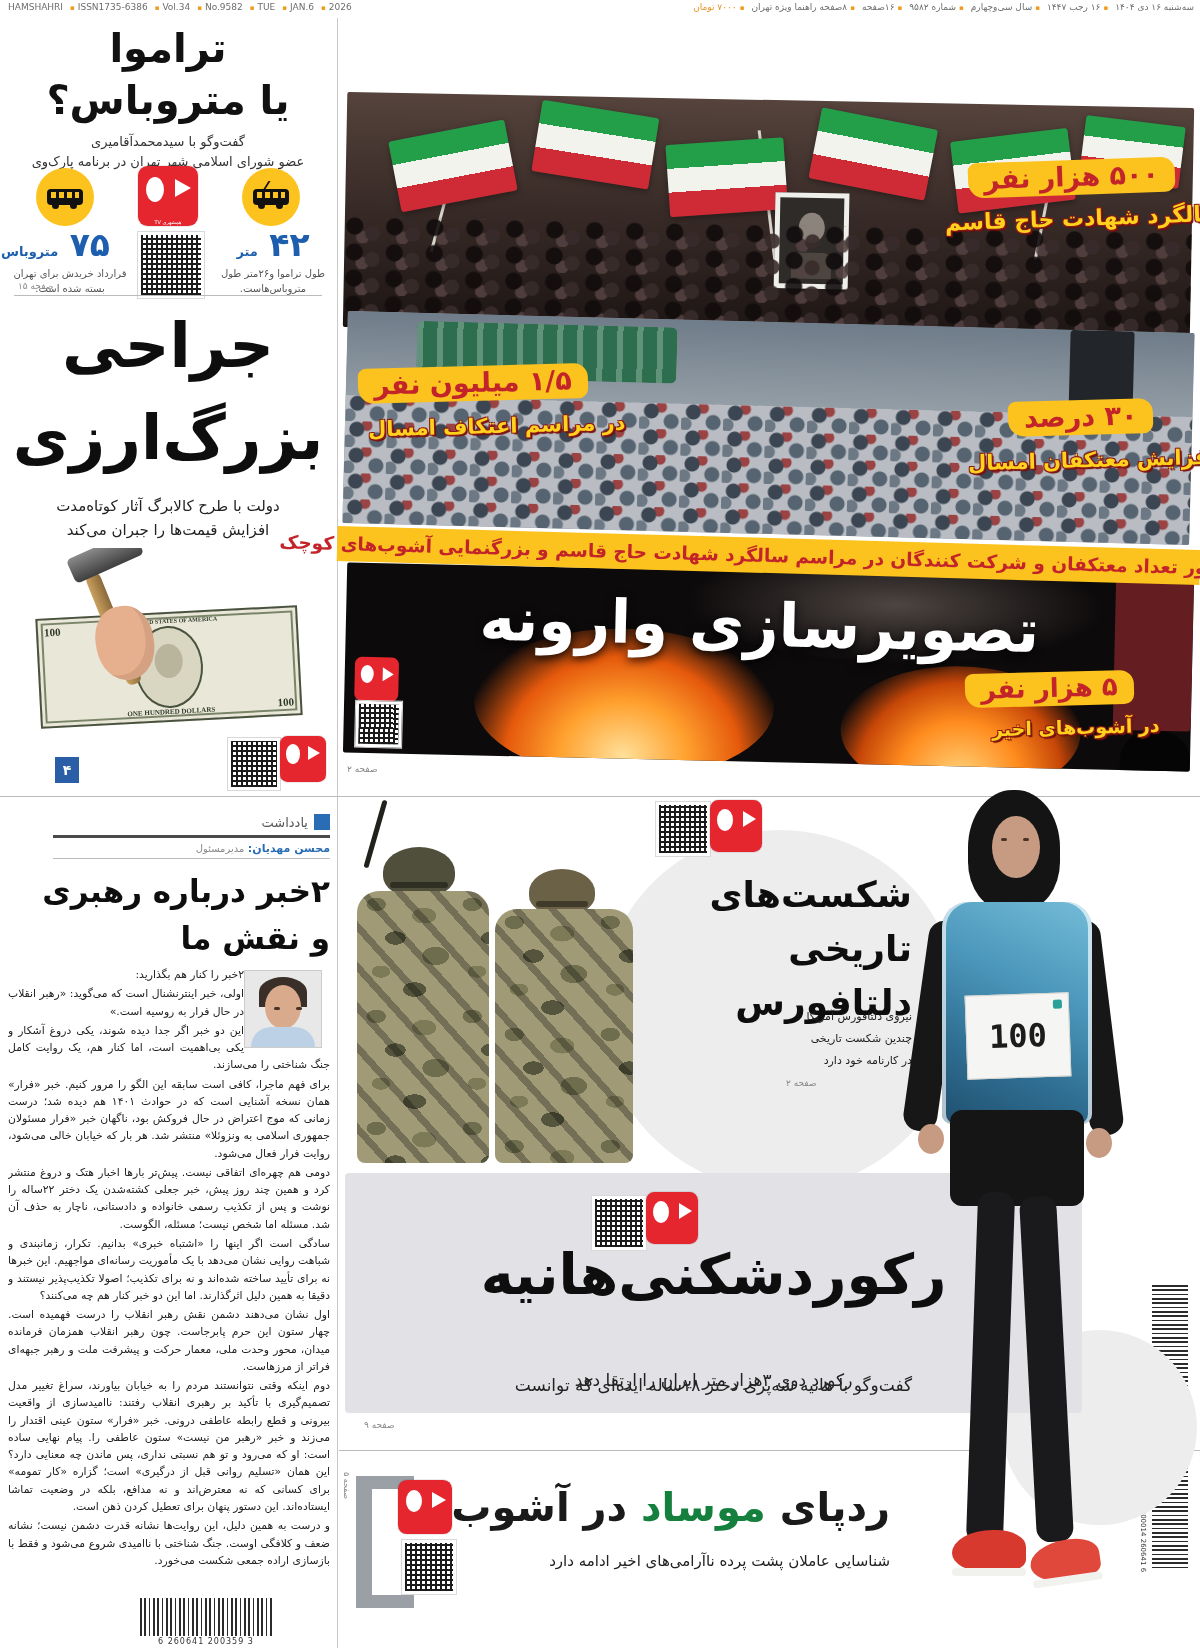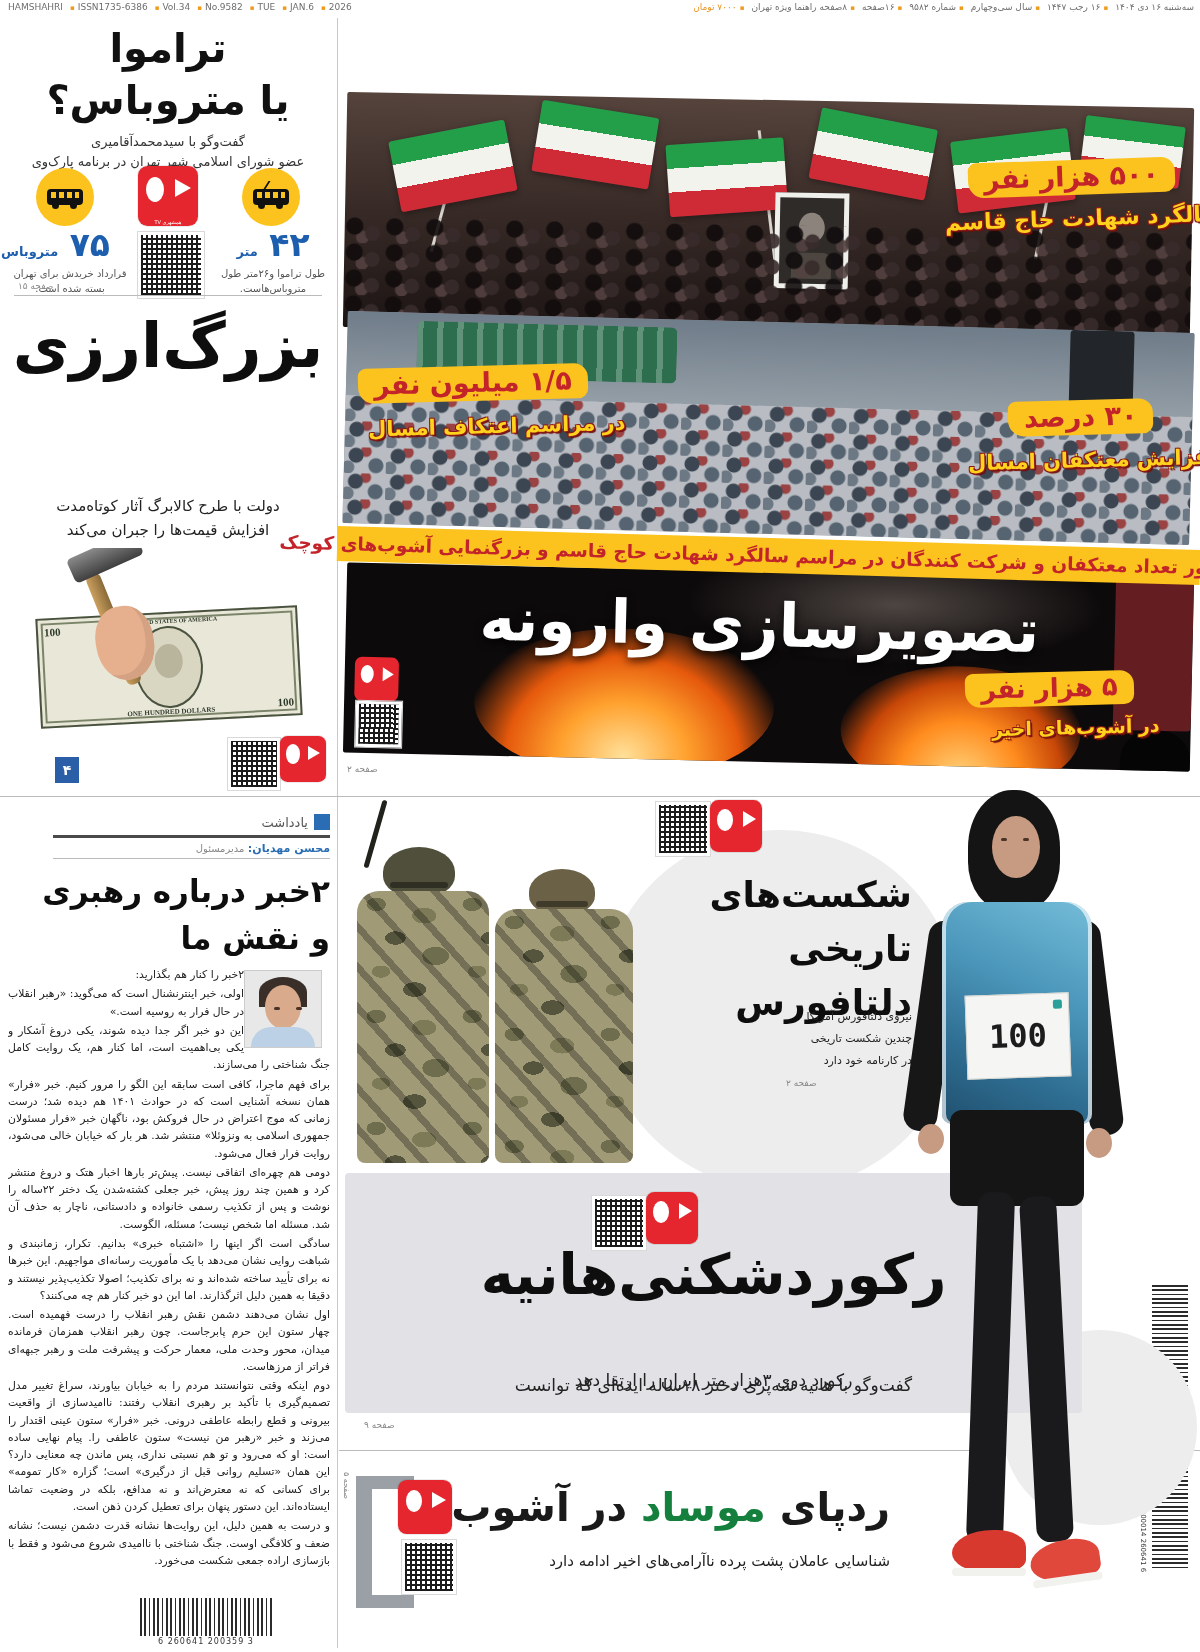--- a/index.html
+++ b/index.html
@@ -239,20 +239,21 @@
   <div class="abs stat-num" style="left:228px;top:228px;width:90px;text-align:center;">
     <span>۴۲</span>
     <span class="stat-unit">متر</span>
   </div>
   <div class="abs stat-cap" style="left:214px;top:266px;width:118px;">طول تراموا و۲۶متر طول متروباس‌هاست.</div>
 
   <div class="abs page-ref" style="left:18px;top:281px;">صفحه ۱۵</div>
   <div class="abs hline" style="left:14px;top:295px;width:308px;"></div>
 
   <div class="abs cur-title">
+    <div>جراحی</div>
     <div>بزرگ‌ارزی</div>
   </div>
   <div class="abs cur-sub">
     <div>دولت با طرح کالابرگ آثار کوتاه‌مدت</div>
     <div>افزایش قیمت‌ها را جبران می‌کند</div>
   </div>
 
   <div class="abs dollar photo">
     <div class="bill">
       <div class="bill-txt" style="top:4px;font-size:6px;">THE UNITED STATES OF AMERICA</div>

